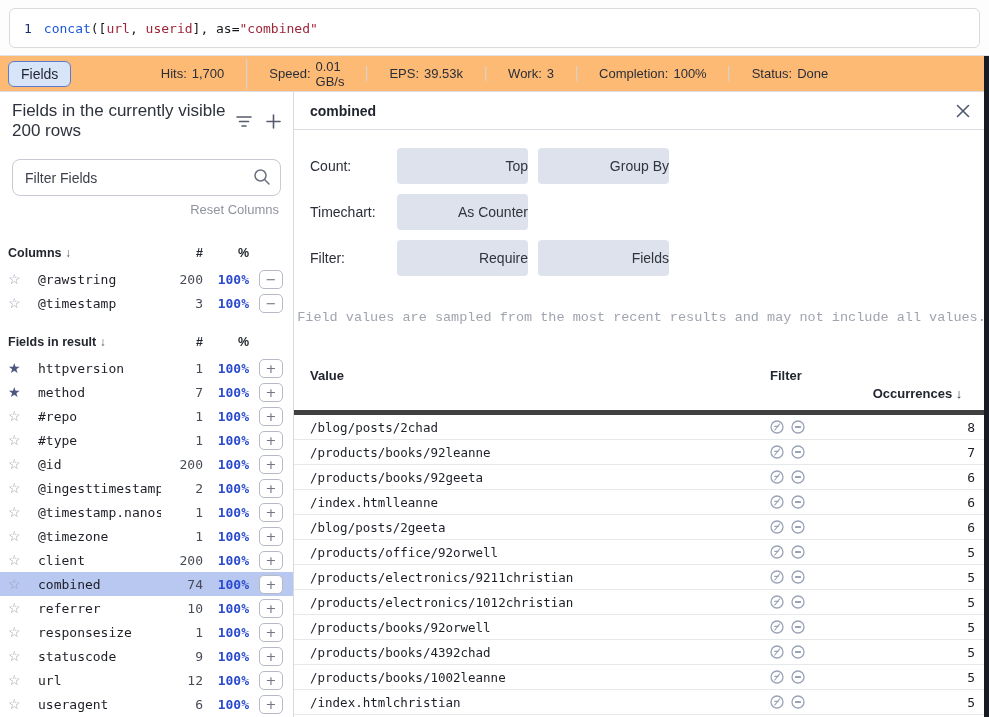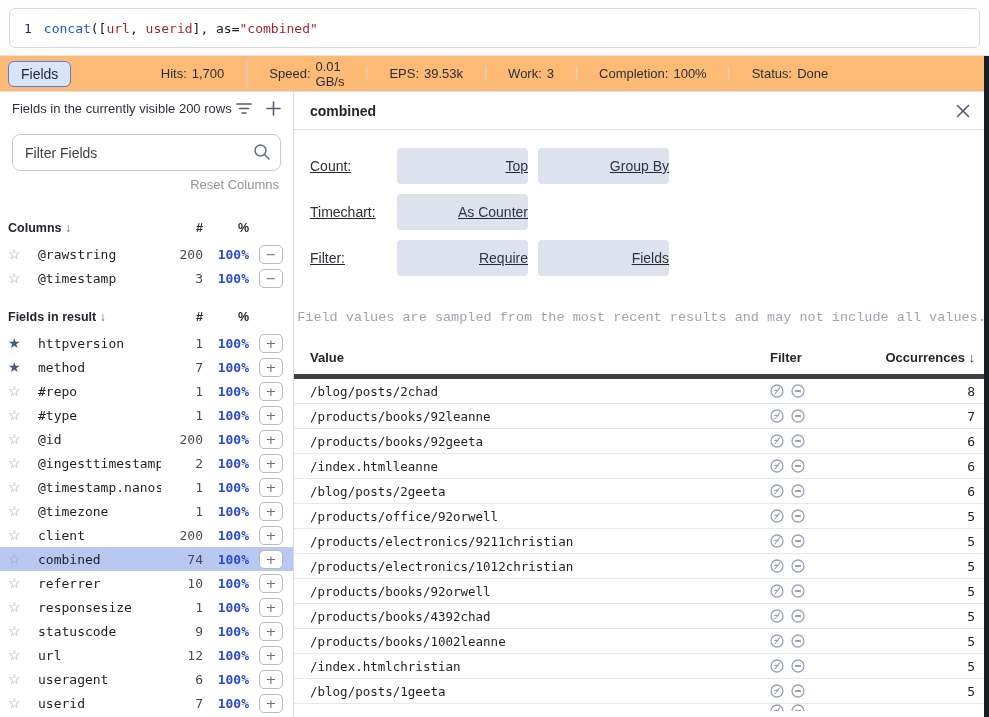--- a/index.html
+++ b/index.html
@@ -26,21 +26,21 @@
   .stat { font-size:13px; color:#2a2e38; padding:0 22px; display:flex; gap:5px; align-items:center; }
   .stat + .stat { border-left:1px solid #d4d6db; }
 
   
   .main { display:flex; height:625px; position:relative; }
   .edge-strip { position:absolute; right:0; top:-36px; bottom:0; width:5px; background:#181a24; z-index:9; }
 
   
   .sidebar { width:294px; border-right:1px solid #d8dade; background:#fff; overflow:hidden; flex:none; }
   .sb-header { display:flex; align-items:center; padding:9px 12px 4px 12px; }
-  .sb-title { font-size:13px; color:#2e323c; flex:1; }
+  .sb-title { font-size:17px; color:#2e323c; flex:1; }
   .sb-icons { display:flex; gap:14px; align-items:center; color:#565c6a; }
   .sb-icons svg { display:block; cursor:pointer; }
   .sb-filter { margin:14px 12px 0 12px; position:relative; }
   .sb-filter input { width:100%; height:37px; border:1px solid #c7cad2; border-radius:8px;
     padding:0 34px 0 12px; font-size:14px; color:#2a2e38; outline:none; background:#fff; }
   .sb-filter input::placeholder { color:#3d414b; opacity:1; }
   .search-icon { position:absolute; right:10px; top:9px; color:#6a7080; }
   .reset-row { text-align:right; padding:6px 14px 0 0; font-size:13px; color:#8e939e; }
   .reset-row span { cursor:pointer; }
 
@@ -68,35 +68,35 @@
     font-family:"DejaVu Sans", sans-serif; }
 
   
   .panel { flex:1; background:#fff; overflow:hidden; }
   .panel-header { height:38px; border-bottom:1px solid #dcdee3; display:flex; align-items:center;
     padding:0 18px 0 16px; }
   .panel-title { font-size:14px; font-weight:bold; color:#1f232c; flex:1; }
   .close-icon { color:#4f586e; cursor:pointer; display:flex; }
 
   .actions { padding:18px 0 0 16px; }
-  .action-row { display:flex; align-items:center; margin-bottom:10px;text-decoration:underline; }
+  .action-row { display:flex; align-items:center; margin-bottom:10px; }
   .action-label { width:87px; font-size:14px; color:#2b2f38; }
   .act-btn { width:131px; height:36px; margin-right:10px; border:none; border-radius:4px;
     background:#dee2ec; color:#30343d; font-size:14px; font-family:"Liberation Sans", sans-serif;
     cursor:pointer; display:inline-flex; align-items:center; justify-content:flex-end; gap:6px; }
   .warn-icon { display:none; }
   .act-btn.has-warning .warn-icon { display:inline-flex; }
 
   .note { margin-top:34px; text-align:center; font-size:13.5px; color:#a0a4ae;font-family:Liberation Mono, monospace; }
 
   .vtable { margin-top:17px; }
   .vt-header { display:grid; grid-template-columns:1fr 90px 115px; align-items:center;
     padding:8px 14px 9px 16px; border-bottom:5px solid #404040; }
   .vt-h { font-size:13px; font-weight:bold; color:#22262e; }
-  .vt-h.occ { text-align:right; cursor:pointer; }
+  .vt-h.occ { text-align:center; cursor:pointer;margin-top:36px; }
   .vt-h.occ .arrow { font-weight:bold; color:#2a2e38; }
   .vt-row { display:grid; grid-template-columns:1fr 90px 115px; align-items:center;
     height:25px; padding:0 14px 0 16px; border-bottom:1px solid #e7e8ec; }
   .vt-row.clipped { height:7px; overflow:hidden; border-bottom:none; align-items:start; }
   .vt-row.clipped .vt-val, .vt-row.clipped .vt-occ { padding-top:5px; }
   .vt-val { font-family:"DejaVu Sans Mono", monospace; font-size:12.5px; color:#1c1f26;
     white-space:nowrap; overflow:hidden; }
   .vt-icons { display:flex; gap:7px; align-items:center; color:#9aa2b6; }
   .vt-icons svg { cursor:pointer; display:block; }
   .vt-occ { font-family:"DejaVu Sans Mono", monospace; font-size:13px; color:#1c1f26; text-align:right; }

